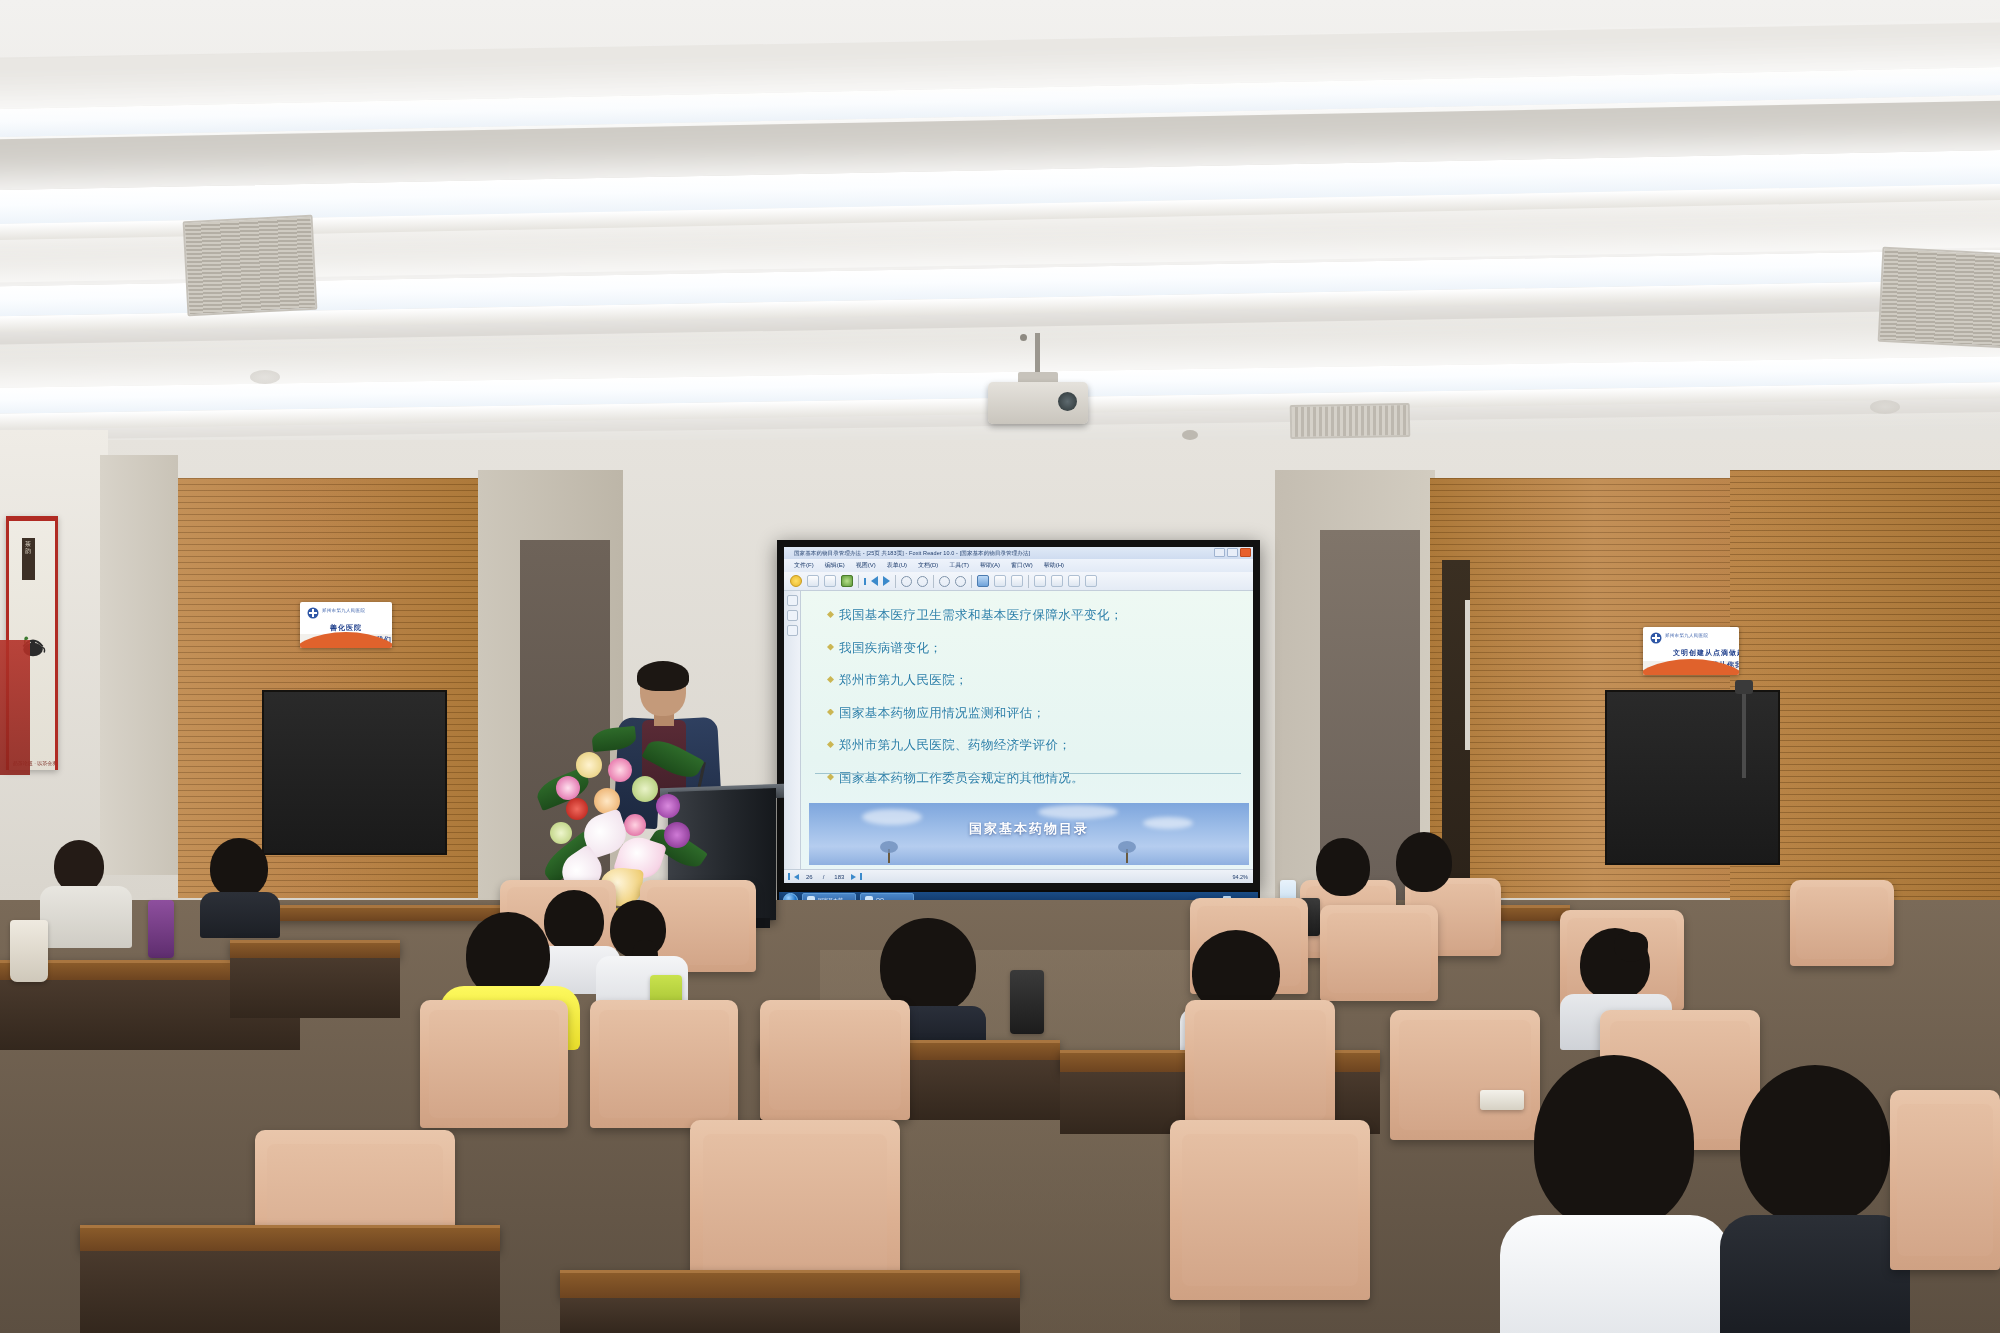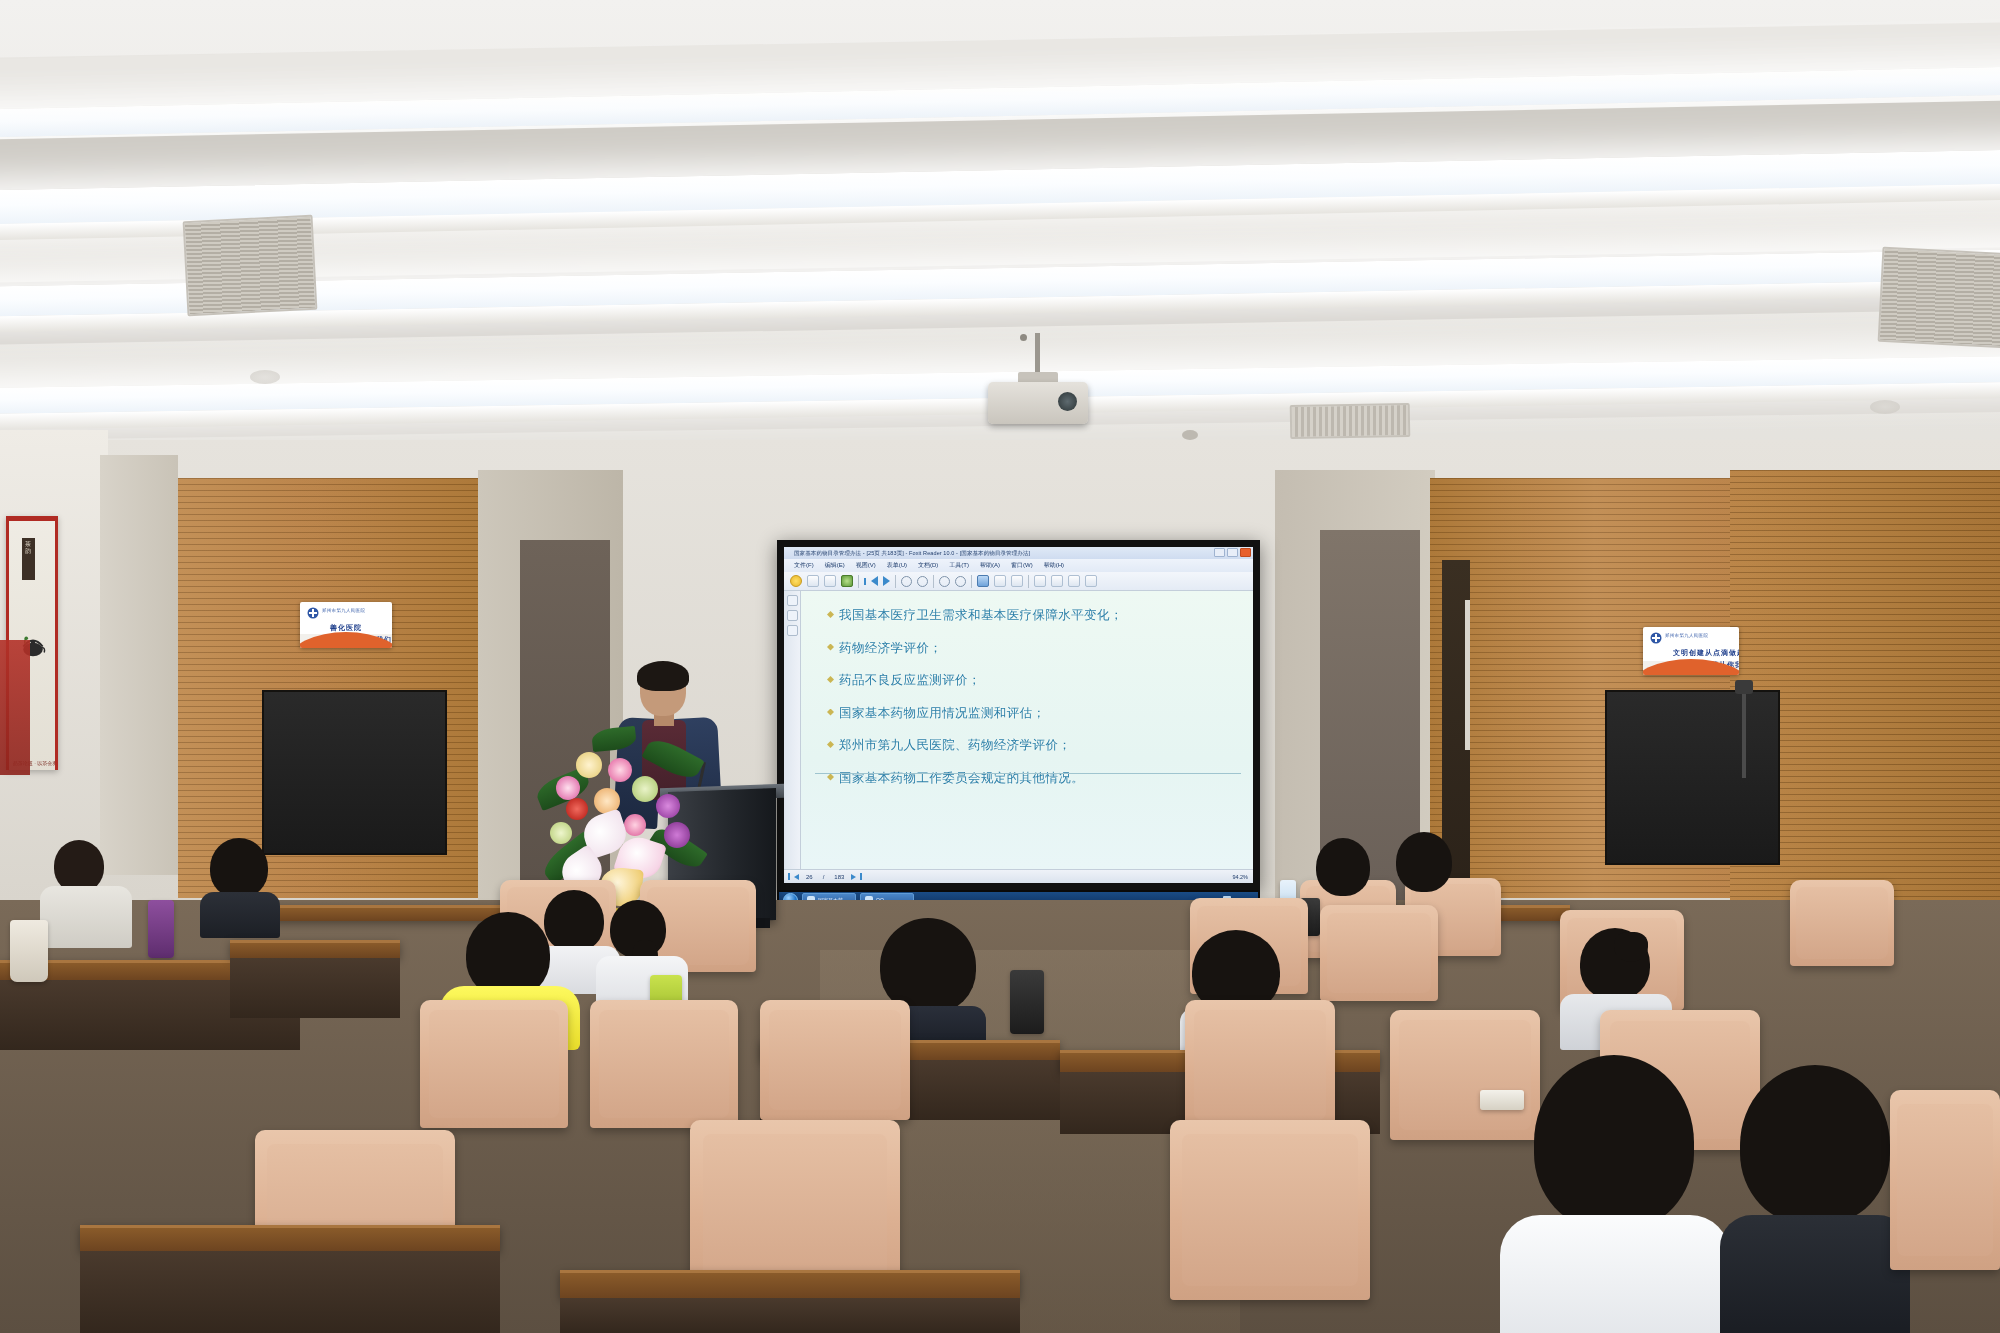--- a/index.html
+++ b/index.html
@@ -633,41 +633,55 @@
       </div>
 
       <div class="pdf-page">
         <div class="slide-bullets">
           <div class="b">
             <span class="dia"></span>
             <span>我国基本医疗卫生需求和基本医疗保障水平变化；</span>
           </div>
           <div class="b">
             <span class="dia"></span>
-            <span>药物经济学评价；</span>
+            <span>我国疾病谱变化；</span>
           </div>
           <div class="b">
             <span class="dia"></span>
-            <span>药品不良反应监测评价；</span>
+            <span>郑州市第九人民医院；</span>
           </div>
           <div class="b">
             <span class="dia"></span>
             <span>国家基本药物应用情况监测和评估；</span>
           </div>
           <div class="b">
             <span class="dia"></span>
             <span>郑州市第九人民医院、药物经济学评价；</span>
           </div>
           <div class="b">
             <span class="dia"></span>
             <span>国家基本药物工作委员会规定的其他情况。</span>
           </div>
         </div>
         <div class="slide-rule"></div>
 
+        <div class="slide-banner">
+          <div class="cloud" style="left:12%;top:6px;width:60px;height:16px;"></div>
+          <div class="cloud" style="left:52%;top:2px;width:80px;height:14px;"></div>
+          <div class="cloud" style="left:76%;top:14px;width:50px;height:12px;"></div>
+          <svg class="tree" style="left:16%;" viewBox="0 0 20 26">
+            <rect x="9" y="12" width="2" height="14" fill="#6a5a3e"></rect>
+            <ellipse cx="10" cy="10" rx="9" ry="6" fill="#6f8fbc" opacity=".8"></ellipse>
+          </svg>
+          <svg class="tree" style="left:70%;" viewBox="0 0 20 26">
+            <rect x="9" y="12" width="2" height="14" fill="#6a5a3e"></rect>
+            <ellipse cx="10" cy="10" rx="9" ry="6" fill="#6f8fbc" opacity=".8"></ellipse>
+          </svg>
+          <div class="bnr-text">国家基本药物目录</div>
+        </div>
       </div>
 
       <div class="pdf-status">
         <span class="nav-bar"></span>
         <span class="nav-tri l"></span>
         <span class="pg">26</span>
         <span class="pg">/</span>
         <span class="pg">183</span>
         <span class="nav-tri r"></span>
         <span class="nav-bar"></span>

